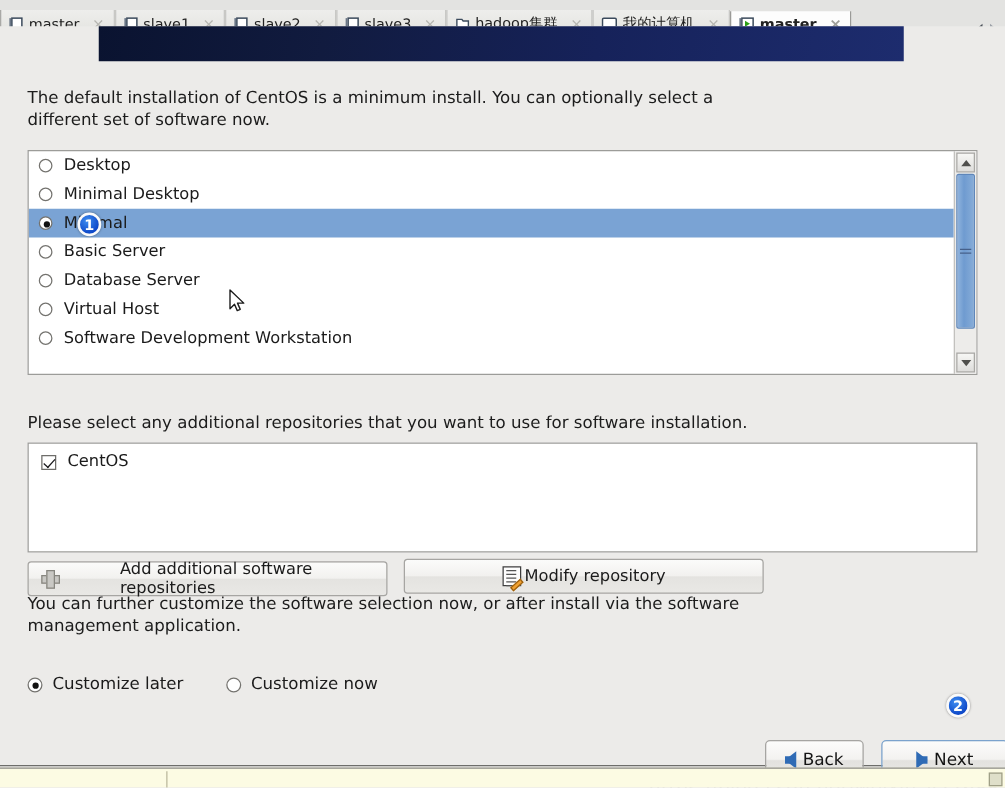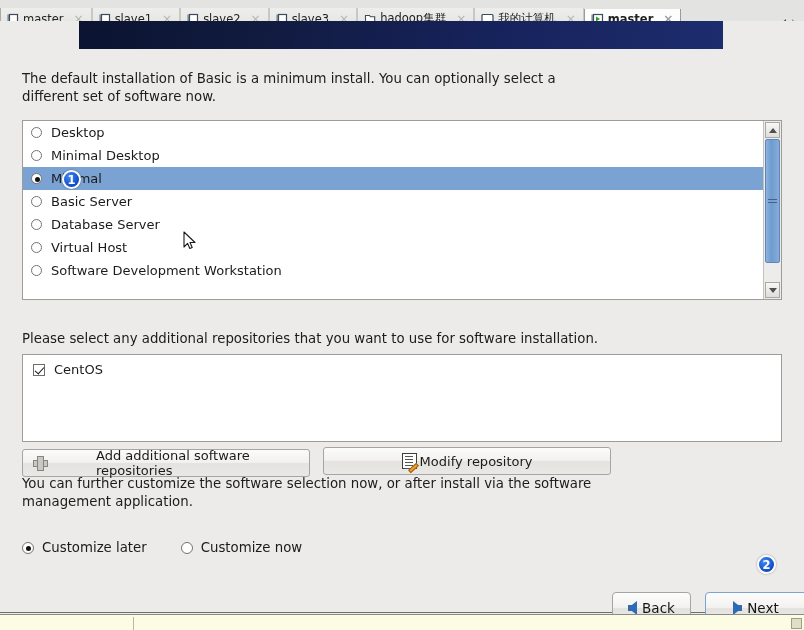--- a/index.html
+++ b/index.html
@@ -306,21 +306,21 @@
   <div class="tabnav">
     <span class="tri-l"></span>
     <span class="tri-r"></span>
   </div>
 </div>
 
 <div class="stage">
 
   <div class="banner"></div>
 
-  <div class="para" id="intro-text">The default installation of Basic is a minimum install. You can optionally select a different set of software now.</div>
+  <div class="para" id="intro-text">The default installation of CentOS is a minimum install. You can optionally select a different set of software now.</div>
 
   <div class="listbox">
     <div class="listinner">
 
       <div class="lrow">
         <span class="radio"></span>
         <span>Desktop</span>
       </div>
 
       <div class="lrow">

